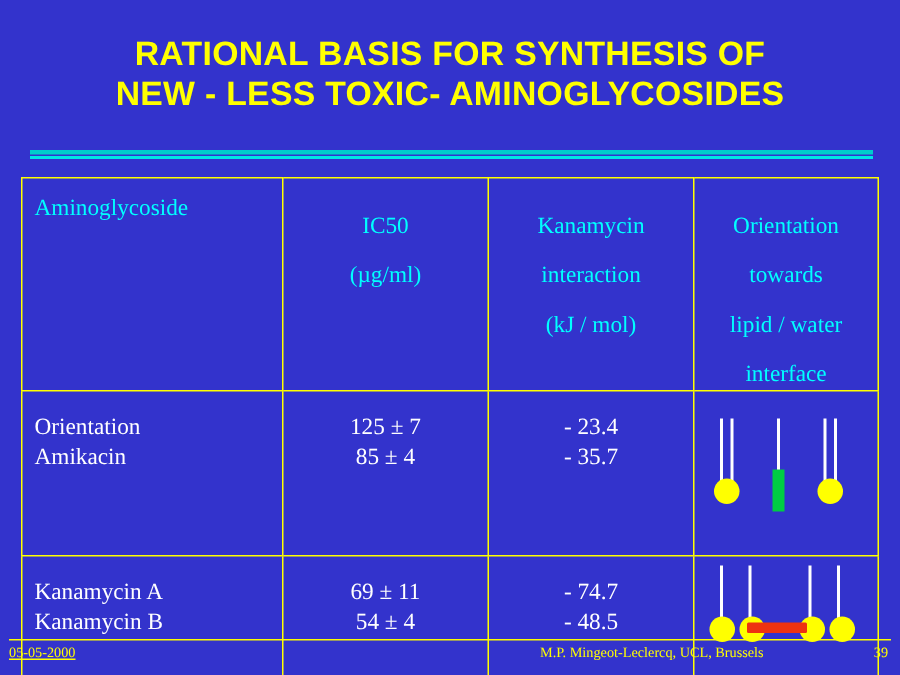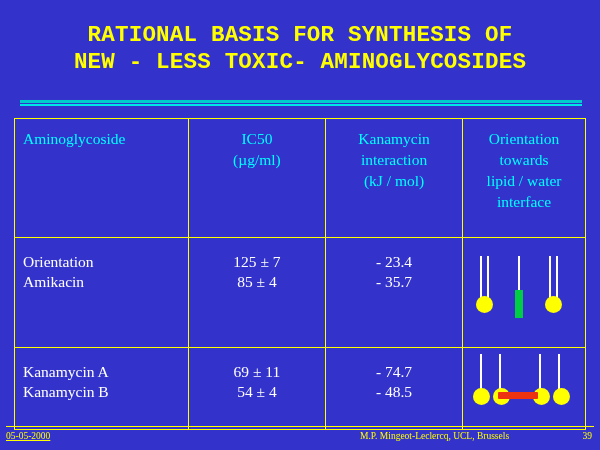--- a/index.html
+++ b/index.html
@@ -15,21 +15,21 @@
     position: relative;
   }
 
   
   .title-block {
     text-align: center;
     padding-top: 22px;
   }
   .title-line {
     color: #ffff00;
-    font-family: Liberation Mono, monospace;
+    font-family: Liberation Sans, sans-serif;
     font-weight: bold;
     font-size: 22.5px;
     line-height: 27px;
     letter-spacing: 0.2px;
   }
 
   .title-rule {
     position: absolute;
     left: 20px;
     width: 562px;
@@ -79,20 +79,21 @@
     font-size: 15.5px;
     line-height: 21px;
     font-family: "Liberation Serif", serif;
   }
   .hdr-left {
     padding-left: 8px;
     text-align: left;
   }
   .hdr-center {
     text-align: center;
+    margin-top: 12px;
   }
 
   
   .body-row-1 { height: 110px; }
   .body-row-2 { height: 82px; }
 
   .cell-inner {
     padding-top: 14px;
   }
   .data-text {

